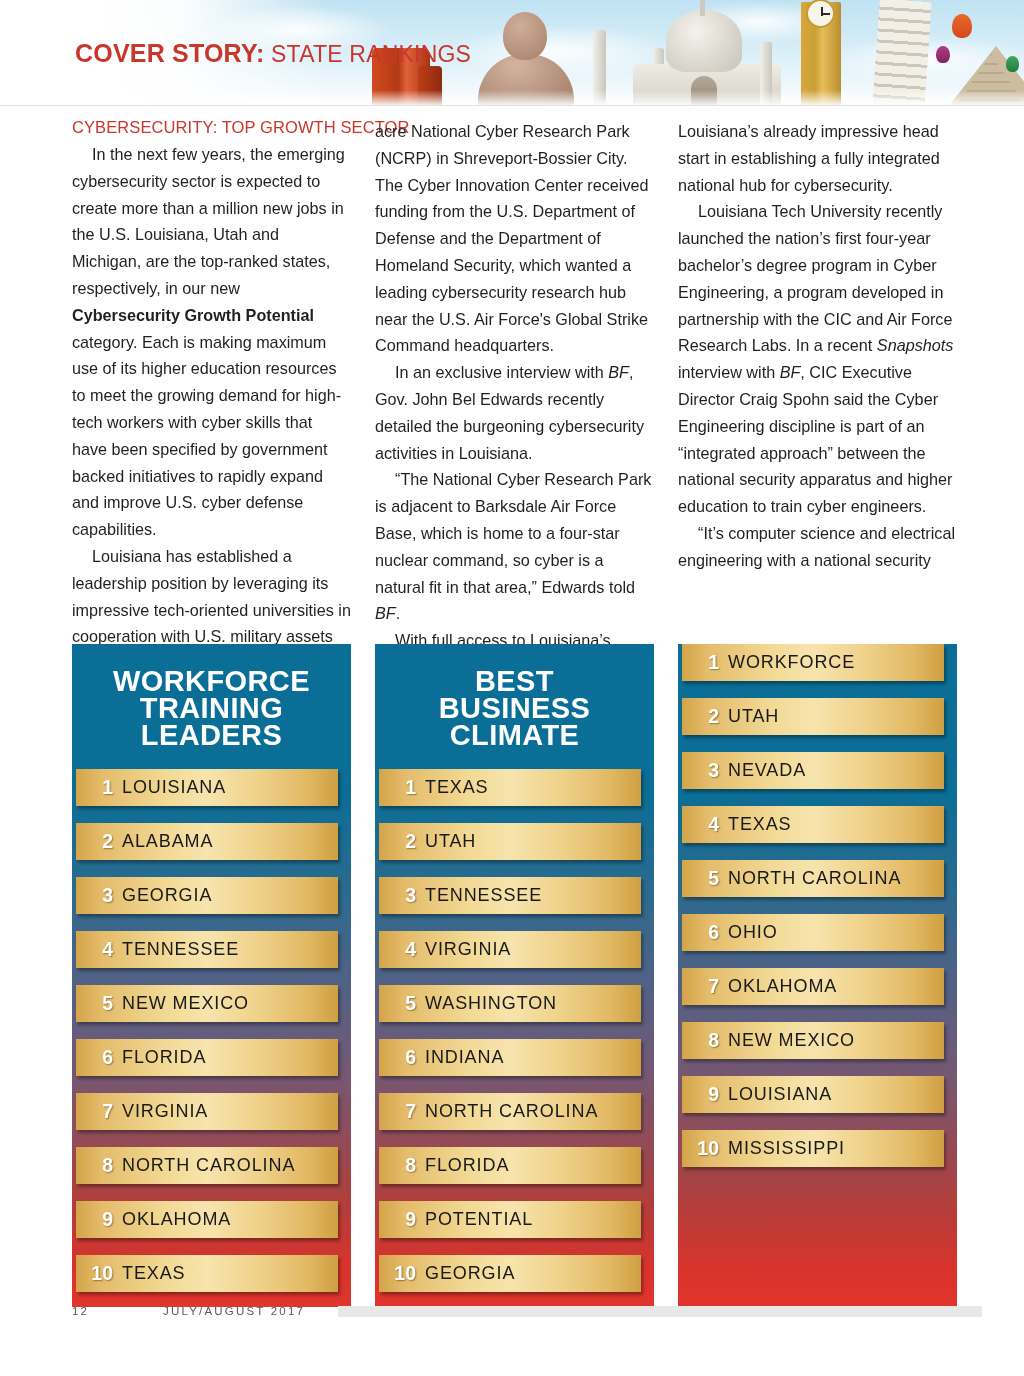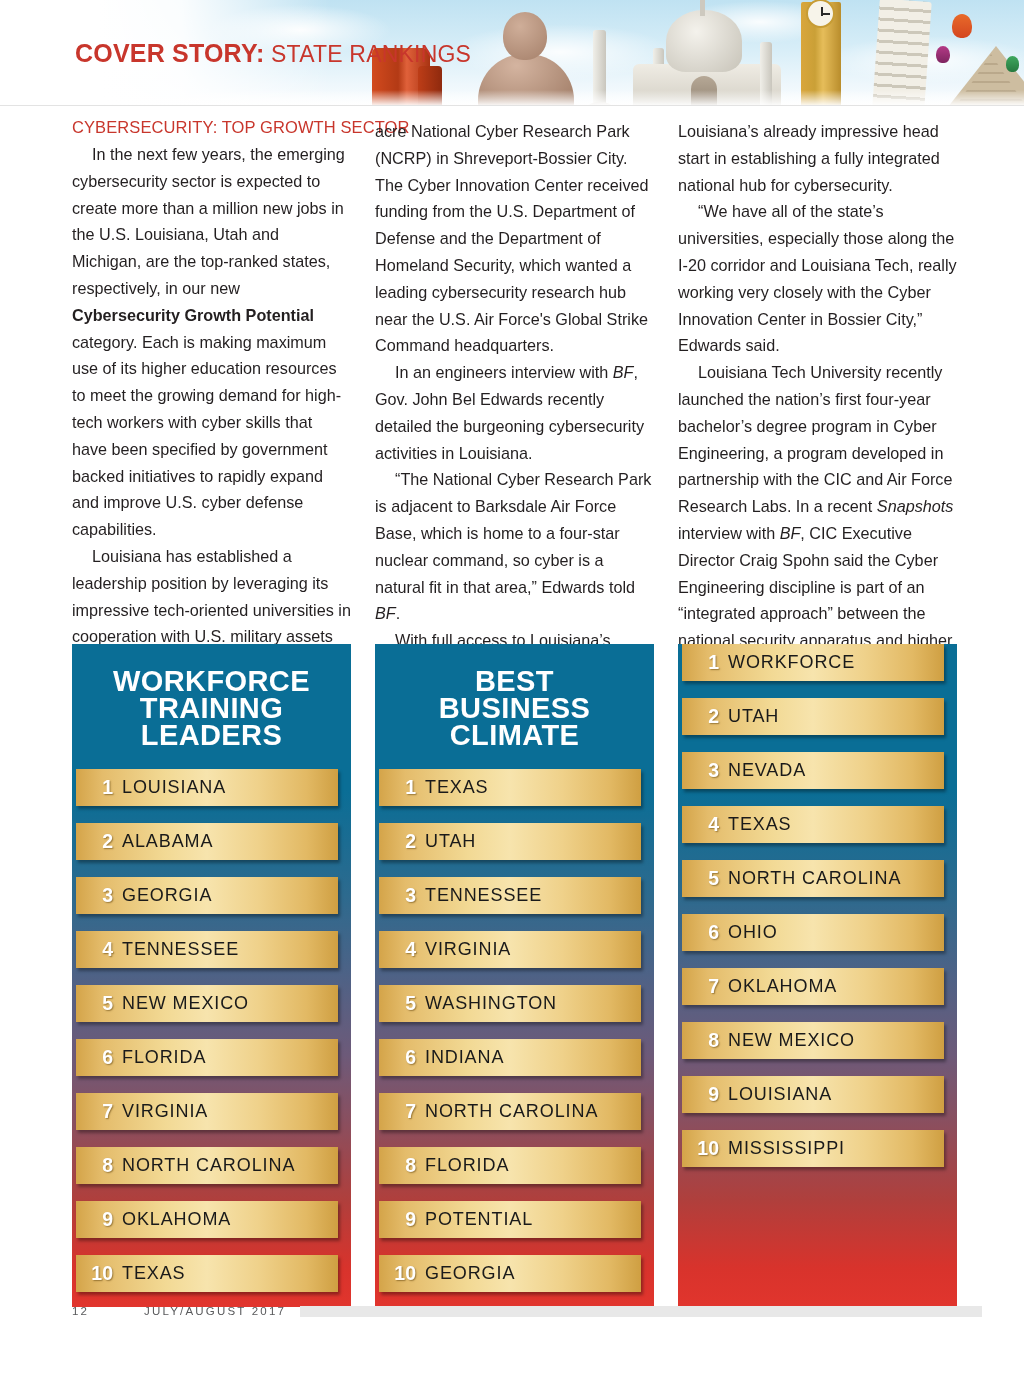--- a/index.html
+++ b/index.html
@@ -227,20 +227,21 @@
   .footer {
     position: absolute;
     left: 72px; bottom: 58px;
     width: 910px;
     height: 14px;
     display: flex;
     align-items: center;
     color: #58595b;
     font-size: 11.5px;
     letter-spacing: 2.2px;
+    gap: 19px;
   }
   .page-num { width: 72px; }
   .issue-date { white-space: nowrap; }
   .footer-bar {
     flex: 1;
     height: 11px;
     background: #e8e8e8;
     margin-left: 14px;
   }
 </style>
@@ -299,31 +300,30 @@
     <p>
       <span>In the next few years, the emerging cybersecurity sector is expected to create more than a million new jobs in the U.S. Louisiana, Utah and Michigan, are the top-ranked states, respectively, in our new </span><b>Cybersecurity Growth Potential</b><span> category. Each is making maximum use of its higher education resources to meet the growing demand for high-tech workers with cyber skills that have been specified by government backed initiatives to rapidly expand and improve U.S. cyber defense capabilities.</span>
     </p>
     <p>Louisiana has established a leadership position by leveraging its impressive tech-oriented universities in cooperation with U.S. military assets based in the Pelican State.</p>
     <p>Already up and running is the $107-million Cyber Innovation Center (CIC), which will anchor the 3,000-</p>
   </div>
 
   <div class="col">
     <p class="noindent">acre National Cyber Research Park (NCRP) in Shreveport-Bossier City. The Cyber Innovation Center received funding from the U.S. Department of Defense and the Department of Homeland Security, which wanted a leading cybersecurity research hub near the U.S. Air Force's Global Strike Command headquarters.</p>
     <p>
-      <span>In an engineers interview with </span><i>BF</i><span>, Gov. John Bel Edwards recently detailed the burgeoning cybersecurity activities in Louisiana.</span>
+      <span>In an exclusive interview with </span><i>BF</i><span>, Gov. John Bel Edwards recently detailed the burgeoning cybersecurity activities in Louisiana.</span>
     </p>
     <p>
       <span>“The National Cyber Research Park is adjacent to Barksdale Air Force Base, which is home to a four-star nuclear command, so cyber is a natural fit in that area,” Edwards told </span><i>BF</i><span>.</span>
     </p>
     <p>With full access to Louisiana’s university system and a location in proximity to some critical military installations, the NCRP will exponentially expand</p>
   </div>
 
   <div class="col">
     <p class="noindent">Louisiana’s already impressive head start in establishing a fully integrated national hub for cybersecurity.</p>
-    <p>“We have all of the state’s universities, especially those along the I-20 corridor and Louisiana Tech, really working very closely with the Cyber Innovation Center in Bossier City,” Edwards said.</p>
     <p>
       <span>Louisiana Tech University recently launched the nation’s first four-year bachelor’s degree program in Cyber Engineering, a program developed in partnership with the CIC and Air Force Research Labs. In a recent </span><i>Snapshots</i><span> interview with </span><i>BF</i><span>, CIC Executive Director Craig Spohn said the Cyber Engineering discipline is part of an “integrated approach” between the national security apparatus and higher education to train cyber engineers.</span>
     </p>
     <p>“It’s computer science and electrical engineering with a national security</p>
   </div>
 
 </div>
 
 <div class="panels" id="panels-root">
     <div class="panel">

